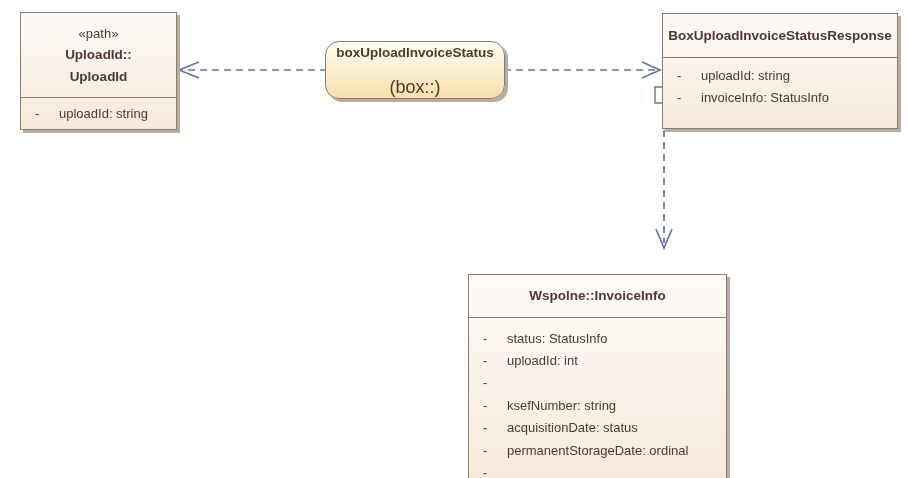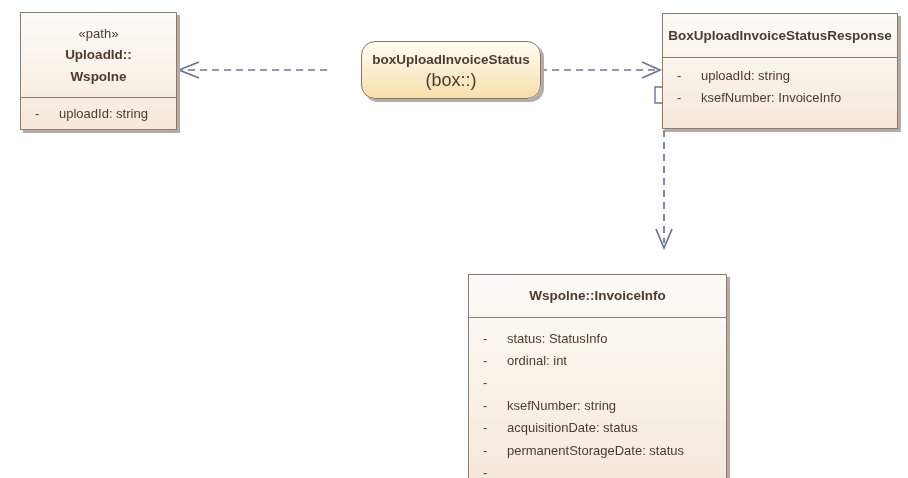--- a/index.html
+++ b/index.html
@@ -86,23 +86,22 @@
     left: 325px; top: 41px;
     width: 180px; height: 58px;
     box-sizing: border-box;
     border: 1.6px solid var(--activity-border, #897869);
     border-radius: 14px;
     background: linear-gradient(to bottom, var(--activity-fill-top, #fffdf3), var(--activity-fill-bottom, #f7dfab));
     box-shadow: 3px 3px 0 var(--box-shadow, #b6aca3);
     display: flex;
     flex-direction: column;
     align-items: center;
-    justify-content: center;
+    justify-content: space-between;
     color: var(--text, #4e3a30);
-    margin-left: 36px;
   }
   .activity-title {
     font-size: 13.5px;
     font-weight: bold;
     line-height: 21px;
     white-space: nowrap;
   }
   .activity-sub {
     font-size: 18px;
     line-height: 21px;
@@ -141,21 +140,21 @@
       <path class="anchor-bracket" d="M664 87 L655 87 L655 103 L664 103"></path>
       <line class="dash-line" x1="664" y1="130" x2="664" y2="243"></line>
       <path class="arrow-head" d="M656 229 L664 248 L672 229"></path>
     </g>
   </svg>
 
   <div class="uml-class" id="cls-uploadid">
     <div class="cls-header">
       <div class="stereotype">«path»</div>
       <div class="cls-name">UploadId::</div>
-      <div class="cls-name">Wspolne</div>
+      <div class="cls-name">UploadId</div>
     </div>
     <div class="cls-attrs">
       <div class="attr-row">
         <span class="vis">-</span>
         <span class="attr-text">uploadId: string</span>
       </div>
     </div>
   </div>
 
   <div class="activity">
@@ -167,52 +166,52 @@
     <div class="cls-header">
       <div class="cls-name">BoxUploadInvoiceStatusResponse</div>
     </div>
     <div class="cls-attrs">
       <div class="attr-row">
         <span class="vis">-</span>
         <span class="attr-text">uploadId: string</span>
       </div>
       <div class="attr-row">
         <span class="vis">-</span>
-        <span class="attr-text">ksefNumber: InvoiceInfo</span>
+        <span class="attr-text">invoiceInfo: StatusInfo</span>
       </div>
     </div>
   </div>
 
   <div class="uml-class" id="cls-invoiceinfo">
     <div class="cls-header">
       <div class="cls-name">Wspolne::InvoiceInfo</div>
     </div>
     <div class="cls-attrs">
       <div class="attr-row">
         <span class="vis">-</span>
         <span class="attr-text">status: StatusInfo</span>
       </div>
       <div class="attr-row">
         <span class="vis">-</span>
-        <span class="attr-text">ordinal: int</span>
+        <span class="attr-text">uploadId: int</span>
       </div>
       <div class="attr-row">
         <span class="vis">-</span>
       </div>
       <div class="attr-row">
         <span class="vis">-</span>
         <span class="attr-text">ksefNumber: string</span>
       </div>
       <div class="attr-row">
         <span class="vis">-</span>
         <span class="attr-text">acquisitionDate: status</span>
       </div>
       <div class="attr-row">
         <span class="vis">-</span>
-        <span class="attr-text">permanentStorageDate: status</span>
+        <span class="attr-text">permanentStorageDate: ordinal</span>
       </div>
       <div class="attr-row">
         <span class="vis">-</span>
       </div>
     </div>
   </div>
 
 </div>
 
 </body></html>

